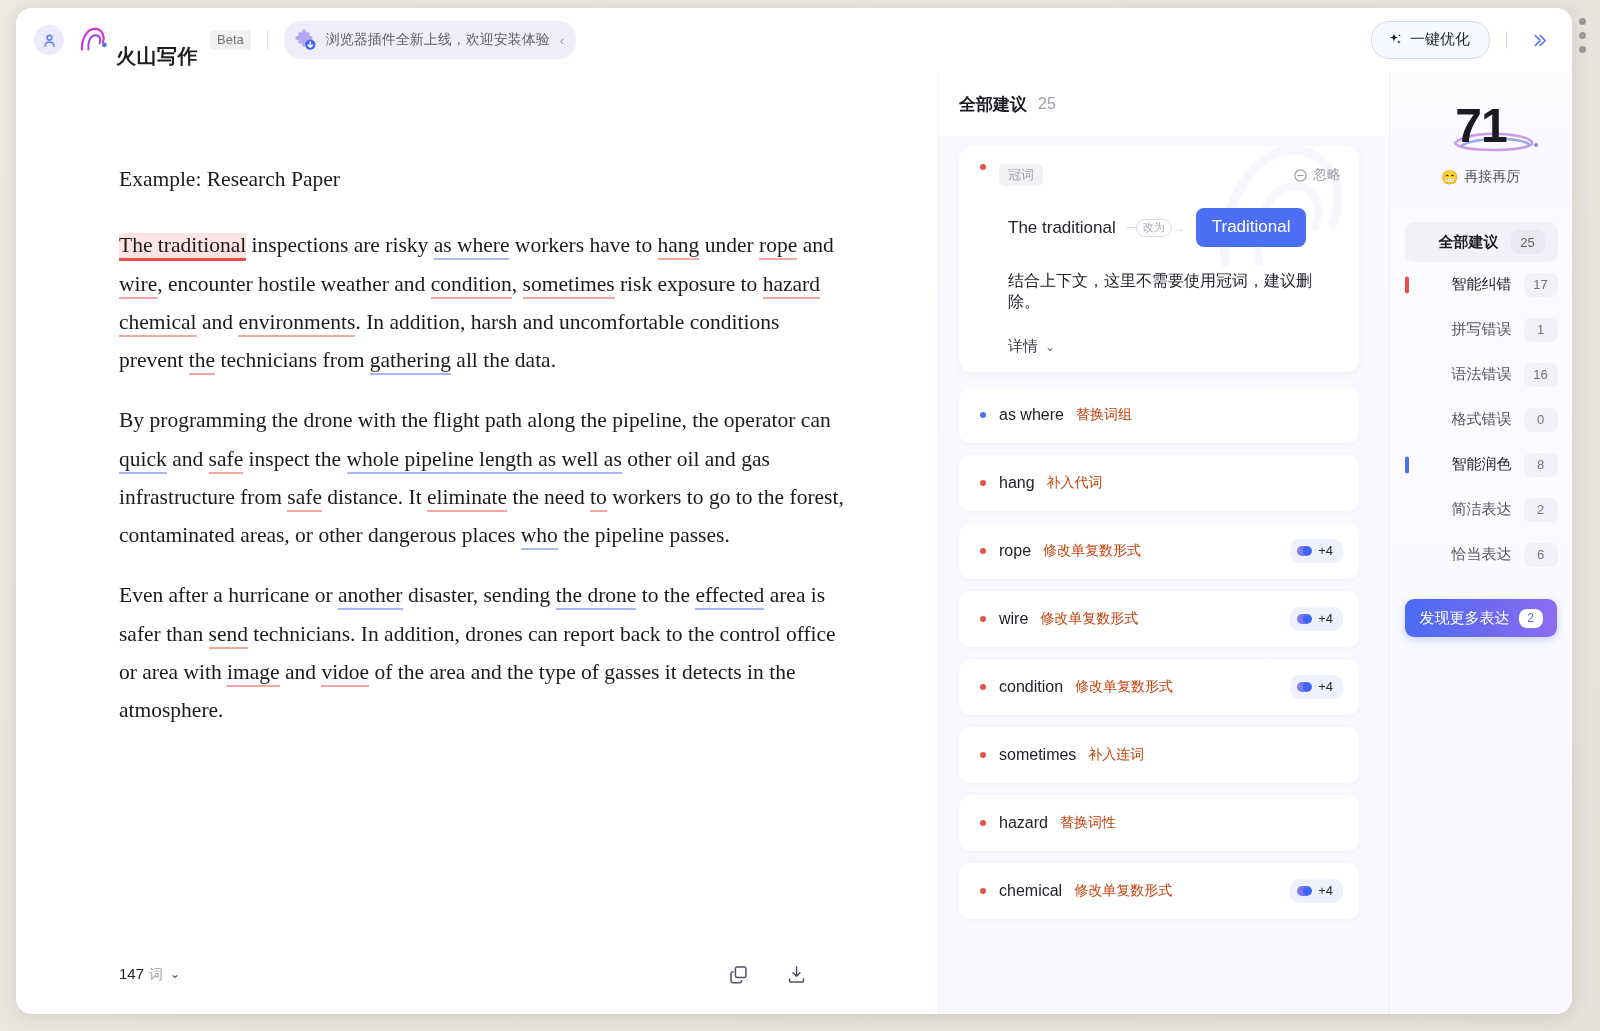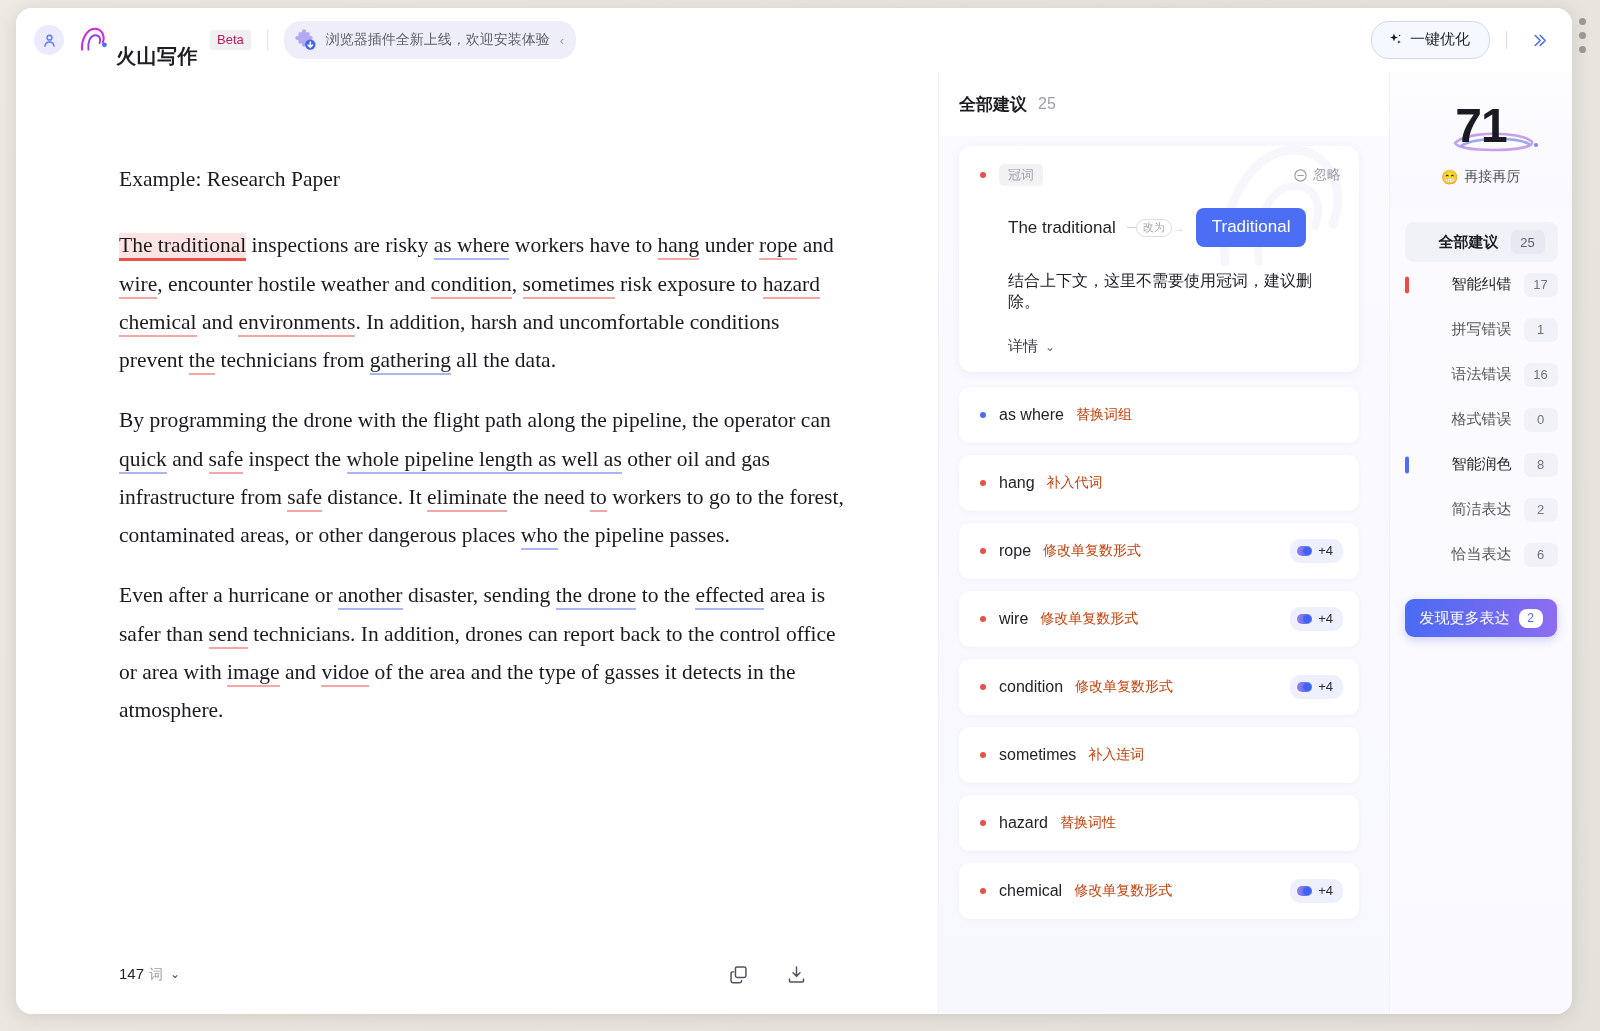--- a/index.html
+++ b/index.html
@@ -59,21 +59,21 @@
     margin-left: 14px;
   }
   .brand-logo { width: 32px; height: 30px; flex: none; }
   .brand-name {
     font-size: 20px; font-weight: 700; color: #1d1d22;
     letter-spacing: .5px;
     margin-top: 32px;
   }
   .beta-tag {
     margin-left: 6px;
-    background: #f0f0f2; color: #be185d;
+    background: #f0f0f2; color: #737373;
     font-size: 13px; border-radius: 3px;
     padding: 3px 7px 4px; line-height: 1;
   }
   .vdiv {
     width: 1px; height: 20px; background: #e3e3e8;
     margin: 0 16px;
   }
   .promo {
     display: flex; align-items: center; gap: 9px;
     background: #eeeefb;
@@ -196,21 +196,21 @@
     box-shadow: 0 2px 10px rgba(80,90,140,.07);
     position: relative;
     overflow: hidden;
     cursor: pointer;
   }
   .card-wm {
     position: absolute; right: 2px; top: -12px;
     width: 150px; height: 150px; opacity: .5;
     pointer-events: none;
   }
-  .card-row1 { display: flex; align-items: center; position: relative; z-index: 2; }
+  .card-row1 { display: flex; position: relative; z-index: 2; }
   .dot { width: 6px; height: 6px; border-radius: 50%; flex: none; }
   .dot.red { background: #e8504b; }
   .dot.blue { background: #4b6ef5; }
   .tag {
     margin-left: 13px;
     background: #f2f2f5; color: #a0a0ac;
     font-size: 13px; border-radius: 5px;
     padding: 4px 9px 5px; line-height: 1;
   }
   .ignore {

